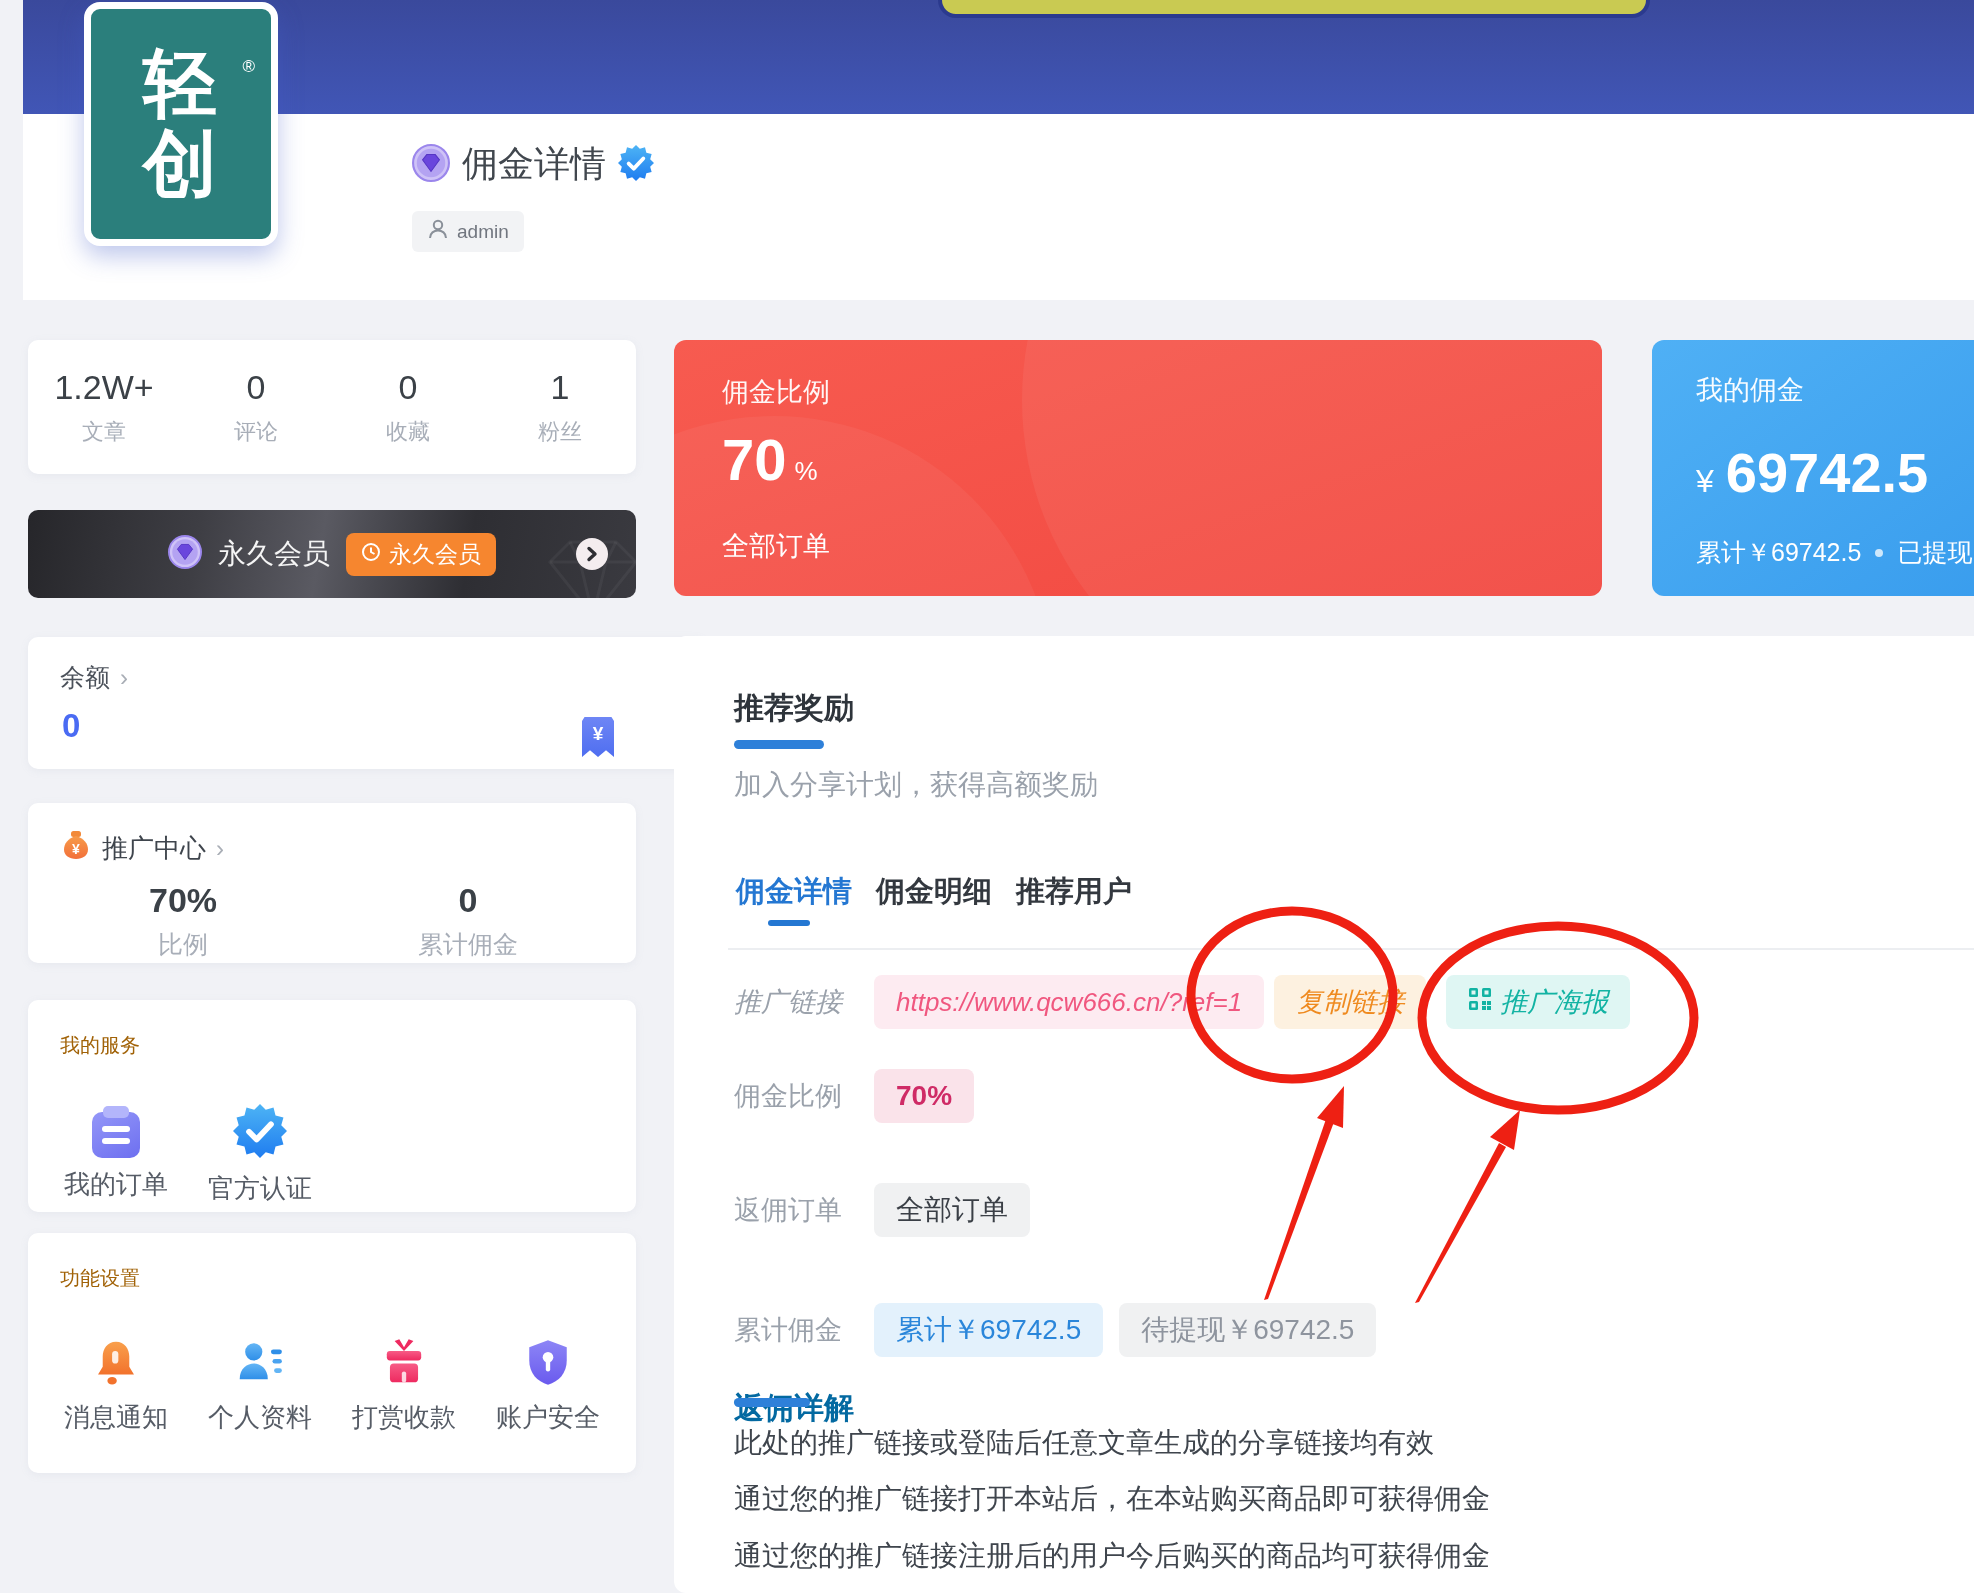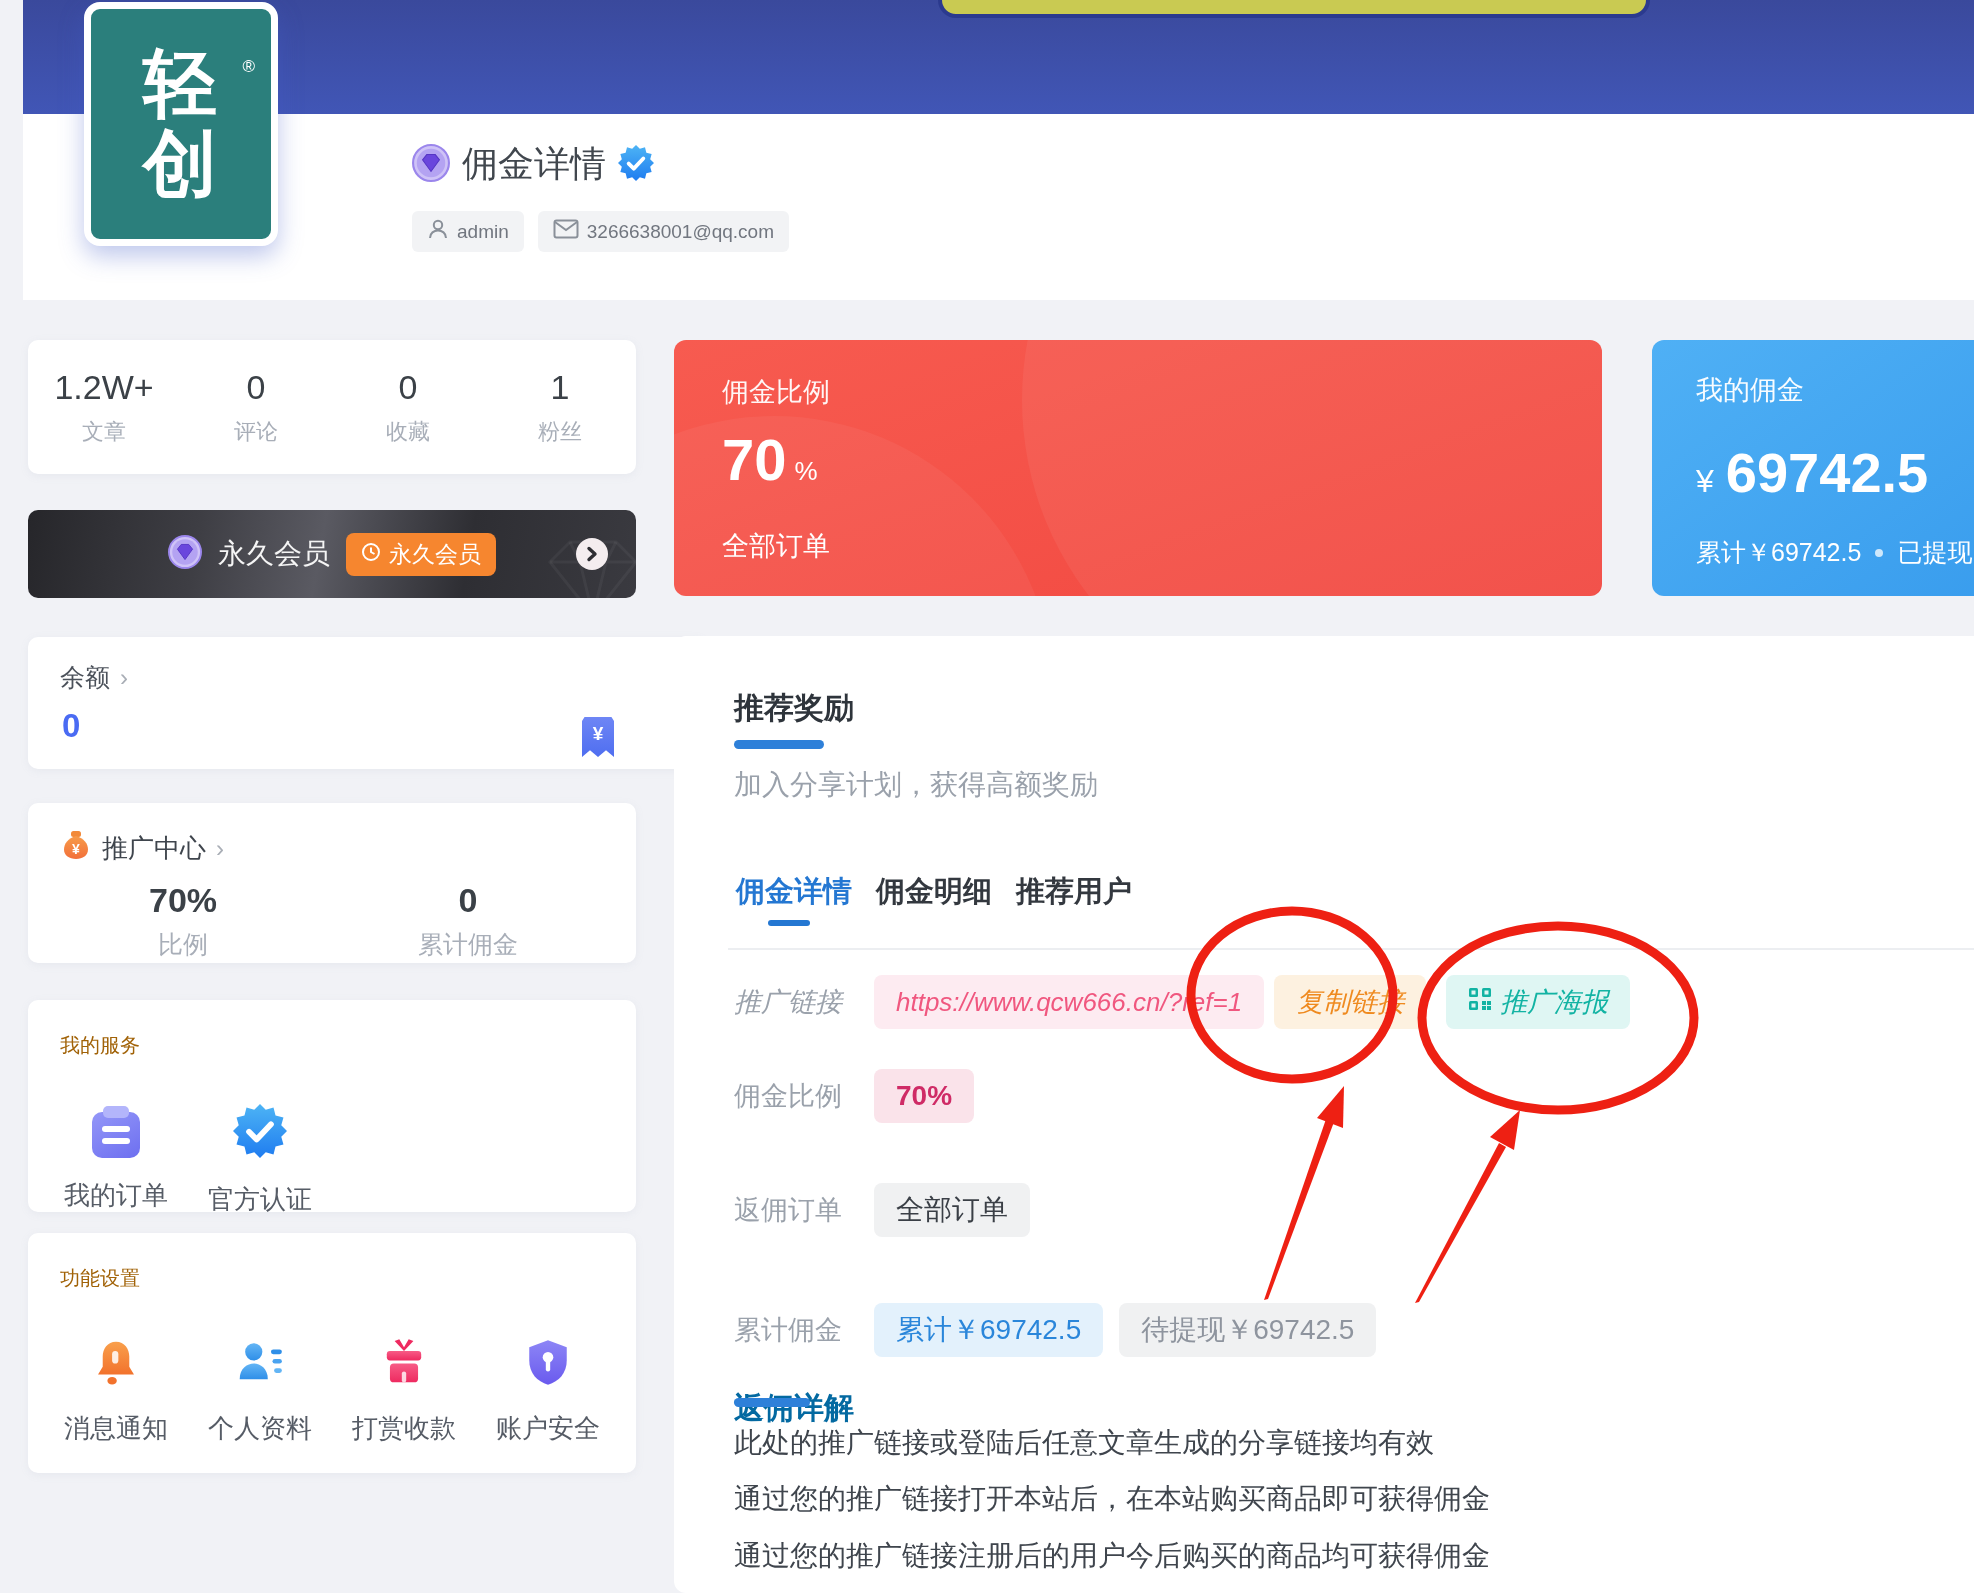--- a/index.html
+++ b/index.html
@@ -94,21 +94,21 @@
   .promo-stat-1 { left:55px; top:78px; }
   .promo-stat-2 { left:340px; top:78px; }
   .promo-stat-value { font-size:34px; font-weight:bold; color:#3b4147; }
   .promo-stat-label { font-size:25px; color:#a8aeb8; margin-top:8px; }
 
   
   .services-card { left:28px; top:1000px; width:608px; height:212px; }
   .settings-card { left:28px; top:1233px; width:608px; height:240px; }
   .panel-heading { position:absolute; left:32px; top:32px; font-size:20px; color:#a16207; }
   .icon-items { position:absolute; left:16px; top:104px; right:16px; display:flex; }
-  .icon-item { flex:1; display:flex; flex-direction:column; align-items:center; gap:20px; }
+  .icon-item { flex:1; display:flex; flex-direction:column; align-items:center; gap:9px; }
   .icon-item-label { font-size:26px; color:#565c66; }
 
   .clipboard-icon { width:52px; height:54px; position:relative; }
   .clipboard-body { position:absolute; left:2px; top:8px; width:48px; height:46px; border-radius:10px;
     background:linear-gradient(150deg,#9497f8,#6d6ff0); }
   .clipboard-clip { position:absolute; left:13px; top:2px; width:26px; height:12px; border-radius:5px;
     background:#b3b5fb; }
   .clipboard-line { position:absolute; left:12px; width:28px; height:6px; border-radius:3px; background:#fff; }
 
   
@@ -210,29 +210,20 @@
     </div>
     <div class="chips-row">
       <div class="chip">
         <span>
           <svg width="22" height="22" viewBox="0 0 22 22" fill="none" stroke="#8a9099" stroke-width="2">
             <circle cx="11" cy="7" r="4.2"></circle>
             <path d="M3 20 c0-5 4-7.5 8-7.5 s8 2.5 8 7.5"></path>
           </svg>
         </span>
         <span>admin</span>
-      </div>
-      <div class="chip">
-        <span>
-          <svg width="26" height="20" viewBox="0 0 26 20" fill="none" stroke="#8a9099" stroke-width="2">
-            <rect x="1.5" y="1.5" width="23" height="17" rx="2"></rect>
-            <path d="M2 3 L13 11 L24 3"></path>
-          </svg>
-        </span>
-        <span>3266638001@qq.com</span>
       </div>
     </div>
   </div>
 
   <div class="card stats-card">
     <div class="stat-col">
       <div class="stat-value">1.2W+</div>
       <div class="stat-label">文章</div>
     </div>
     <div class="stat-col">

